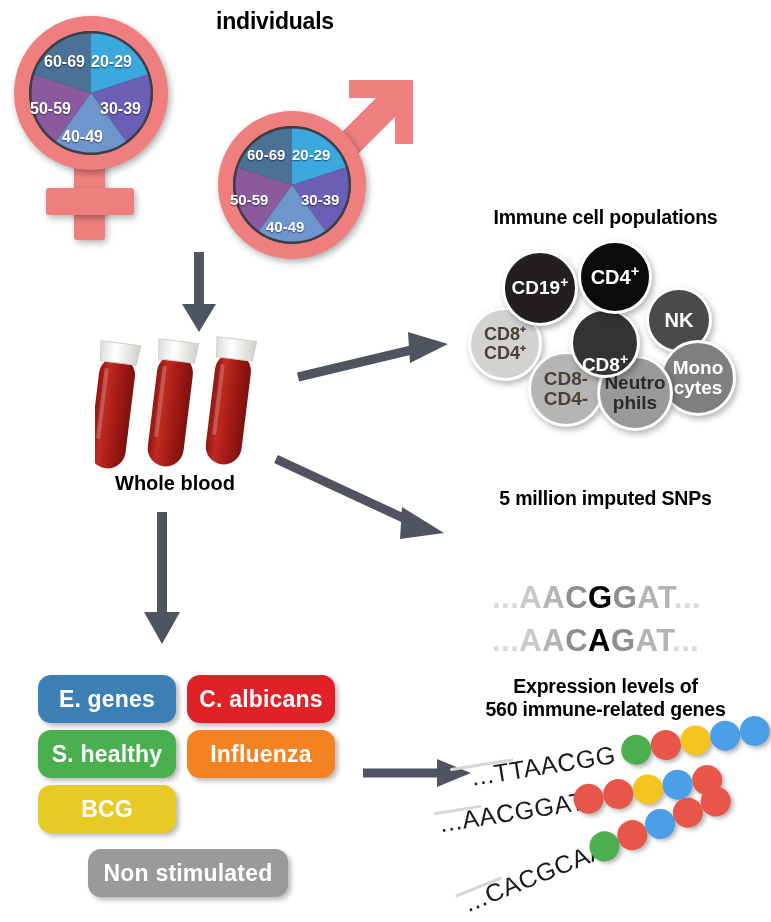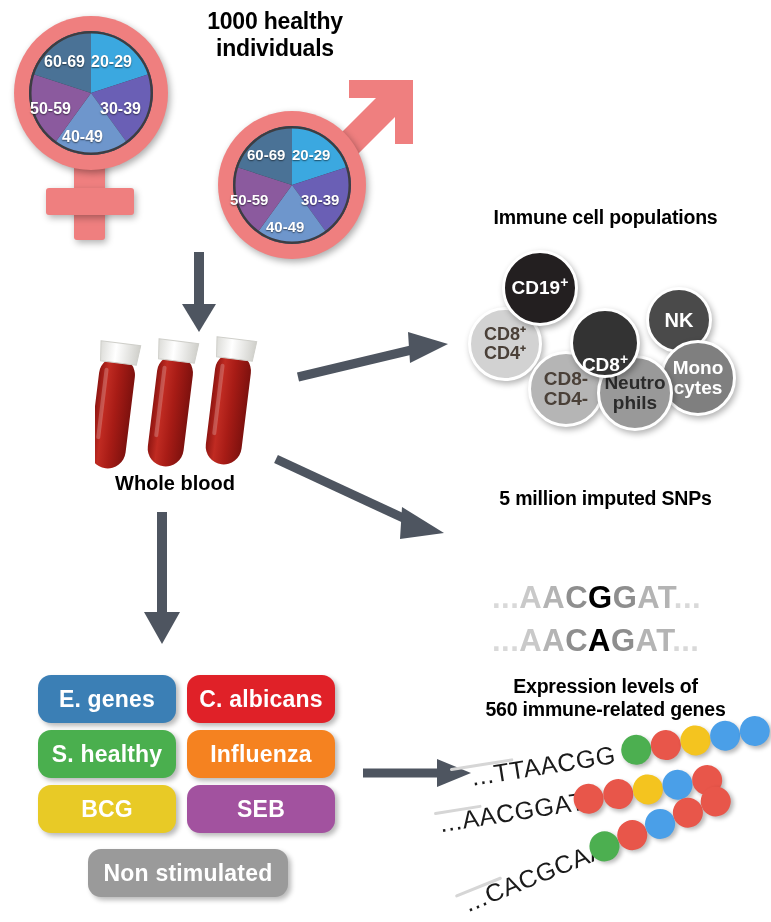--- a/index.html
+++ b/index.html
@@ -135,21 +135,20 @@
     background: #d6d6d6;
     border-radius: 2px;
   }
 </style>
 </head>
 <body>
 
 <div id="figure">
 
   <div class="abs heading" id="title-cohort">
-    <div>1000 healthy</div>
     <div>individuals</div>
   </div>
 
   <div class="gender-wrap" style="left:8px; top:10px; width:180px; height:230px;">
 
     <div class="stem" style="left:66px; top:148px; width:31px; height:82px; border-radius:3px;"></div>
 
     <div class="stem" style="left:38px; top:178px; width:88px; height:27px; border-radius:3px;"></div>
 
     <div class="pie-ring" style="left:6px; top:6px; width:154px; height:154px;"></div>
@@ -262,20 +261,21 @@
   <svg class="arrow-svg" style="left:363px; top:755px;" width="110" height="36" viewBox="0 0 110 36">
     <line x1="0" y1="18" x2="80" y2="18" stroke="#4e5560" stroke-width="9"></line>
     <polygon points="74,4 108,18 74,32" fill="#4e5560"></polygon>
   </svg>
 
   <div class="abs heading" id="title-immune">Immune cell populations</div>
 
   <div class="abs" style="left:0; top:0; width:771px; height:430px;">
 
   <div class="cell" style="left: 502px; top: 250px; width: 76px; height: 76px; background: rgb(35, 31, 32); color: rgb(255, 255, 255); font-size: 19px; z-index: 4; justify-content: center;"><span><span>CD19</span><sup>+</sup></span></div>
+      <div class="cell" style="left: 578px; top: 240px; width: 74px; height: 74px; background: rgb(11, 11, 11); color: rgb(255, 255, 255); font-size: 20px; z-index: 6;"><span><span>CD4</span><sup>+</sup></span></div>
       <div class="cell" style="left: 646px; top: 287px; width: 66px; height: 66px; background: rgb(74, 74, 74); color: rgb(255, 255, 255); font-size: 20px; z-index: 3; text-align: right;"><span>NK</span></div>
       <div class="cell" style="left: 468px; top: 307px; width: 74px; height: 74px; background: rgb(210, 210, 210); color: rgb(74, 64, 56); font-size: 18px; z-index: 2;"><span>CD8⁺
 CD4⁺</span></div>
       <div class="cell" style="left: 570px; top: 308px; width: 70px; height: 70px; background: rgb(51, 51, 51); color: rgb(255, 255, 255); font-size: 19px; z-index: 5; align-items: flex-end;"><span><span>CD8</span><sup>+</sup></span></div>
       <div class="cell" style="left: 660px; top: 340px; width: 76px; height: 76px; background: rgb(127, 127, 127); color: #ffffff; font-size: 19px; z-index: 4;"><span>Mono
 cytes</span></div>
       <div class="cell" style="left: 528px; top: 351px; width: 76px; height: 76px; background: rgb(181, 181, 181); color: rgb(74, 64, 56); font-size: 19px; z-index: 3;"><span>CD8-
 CD4-</span></div>
       <div class="cell" style="left: 597px; top: 355px; width: 76px; height: 76px; background: rgb(153, 153, 153); color: rgb(42, 42, 42); font-size: 19px; z-index: 4;"><span>Neutro
 phils</span></div>
@@ -301,23 +301,20 @@
       </div>
       <div class="pill" style="left: 38px; top: 730px; width: 138px; height: 48px; background: rgb(74, 175, 78);">
         <span>S. healthy</span>
       </div>
       <div class="pill" style="left: 187px; top: 730px; width: 148px; height: 48px; background: rgb(245, 130, 32);">
         <span>Influenza</span>
       </div>
       <div class="pill" style="left: 38px; top: 785px; width: 138px; height: 48px; background: rgb(232, 202, 38);">
         <span>BCG</span>
       </div>
-      <div class="pill" style="left: 187px; top: 785px; width: 148px; height: 48px; background: rgb(162, 82, 159);">
-        <span>SEB</span>
-      </div>
       <div class="pill" style="left: 88px; top: 849px; width: 200px; height: 48px; background: rgb(154, 154, 154);">
         <span>Non stimulated</span>
       </div>
     </div>
 
   <div class="abs heading" id="title-expr">
     <div>Expression levels of</div>
     <div>560 immune-related genes</div>
   </div>
 

